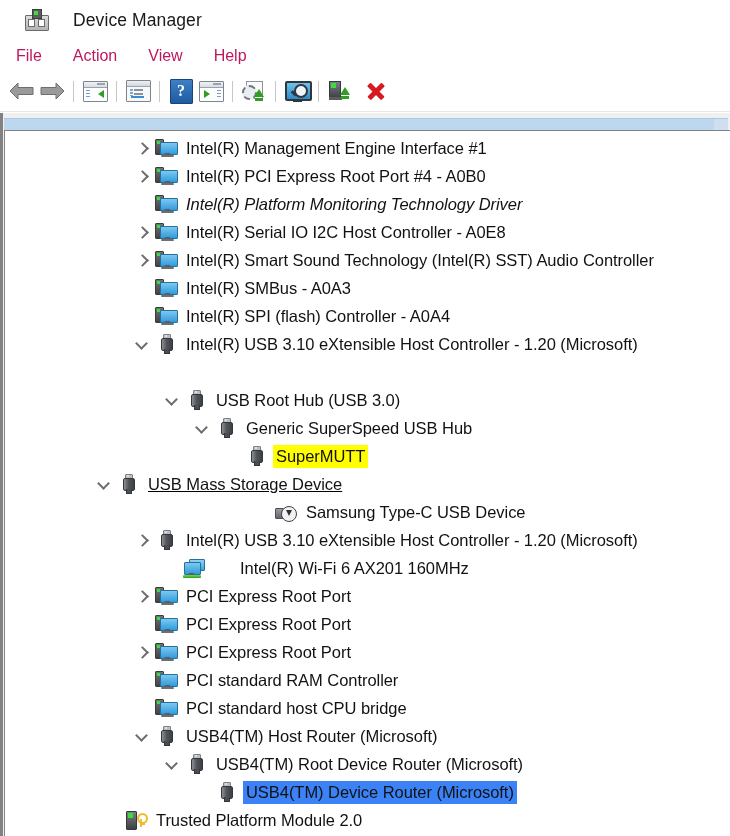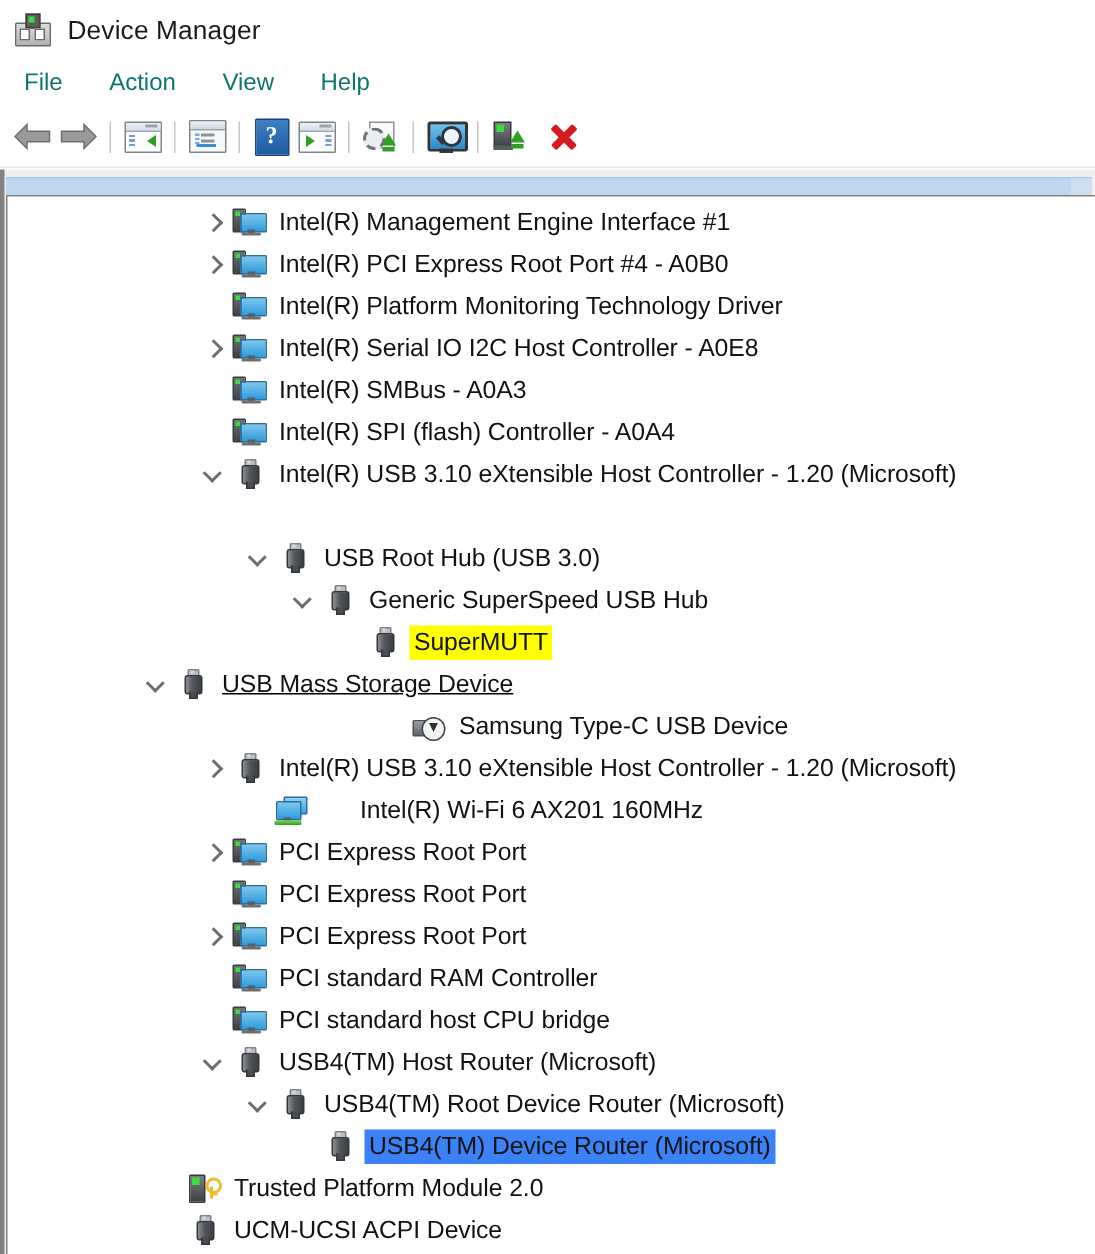--- a/index.html
+++ b/index.html
@@ -7,35 +7,35 @@
     width:730px;height:836px;
     background:#ffffff;
     font-family:"Liberation Sans","DejaVu Sans",sans-serif;
     overflow:hidden;
     -webkit-font-smoothing:antialiased;
   }
   .app{position:relative;width:730px;height:836px;background:#ffffff;}
 
   
   .titlebar{
-    height:40px;display:flex;align-items:center;gap:12px;
-    padding-left:9px;background:#ffffff;
+    height:40px;display:flex;align-items:center;gap:25px;
+    padding-left:24px;background:#ffffff;
   }
   .title-text{
     font-size:17.5px;color:#1a1a1a;letter-spacing:.1px;
   }
   .app-icon{width:24px;height:24px;position:relative;flex:0 0 24px;}
 
   
   .menubar{
     height:31px;display:flex;align-items:center;
     padding-left:13px;gap:25px;background:#ffffff;
   }
   .menu-item{
-    font-size:16px;color:#0f766e;padding:2px 3px;cursor:default;
+    font-size:16px;color:#be185d;padding:2px 3px;cursor:default;
   }
 
   
   .toolbar{
     height:40px;display:flex;align-items:center;gap:0px;
     padding-left:7px;background:#ffffff;
     border-bottom:1px solid #e8e8e8;
   }
   .tb-btn{
     width:30px;height:30px;display:flex;align-items:center;justify-content:center;
@@ -388,41 +388,52 @@
             <span class="chev closed"></span>
             <span class="ic ic-computer">
               <span class="tower"></span>
               <span class="led"></span>
               <span class="screen"></span>
               <span class="base"></span>
               <span class="foot"></span>
             </span>
             <span class="lbl">Intel(R) PCI Express Root Port #4 - A0B0</span>
           </div>
-          <div class="row" style="padding-left: 128px;">
+          <div class="row" style="padding-left: 128px; font-style: italic;">
             <span class="chev none"></span>
             <span class="ic ic-computer">
               <span class="tower"></span>
               <span class="led"></span>
               <span class="screen"></span>
               <span class="base"></span>
               <span class="foot"></span>
             </span>
             <span class="lbl">Intel(R) Platform Monitoring Technology Driver</span>
           </div>
           <div class="row" style="padding-left: 128px;">
             <span class="chev closed"></span>
             <span class="ic ic-computer">
               <span class="tower"></span>
               <span class="led"></span>
               <span class="screen"></span>
               <span class="base"></span>
               <span class="foot"></span>
             </span>
             <span class="lbl">Intel(R) Serial IO I2C Host Controller - A0E8</span>
+          </div>
+          <div class="row" style="padding-left: 128px;">
+            <span class="chev closed"></span>
+            <span class="ic ic-computer">
+              <span class="tower"></span>
+              <span class="led"></span>
+              <span class="screen"></span>
+              <span class="base"></span>
+              <span class="foot"></span>
+            </span>
+            <span class="lbl">Intel(R) Smart Sound Technology (Intel(R) SST) Audio Controller</span>
           </div>
           <div class="row" style="padding-left: 128px;">
             <span class="chev none"></span>
             <span class="ic ic-computer">
               <span class="tower"></span>
               <span class="led"></span>
               <span class="screen"></span>
               <span class="base"></span>
               <span class="foot"></span>
             </span>

